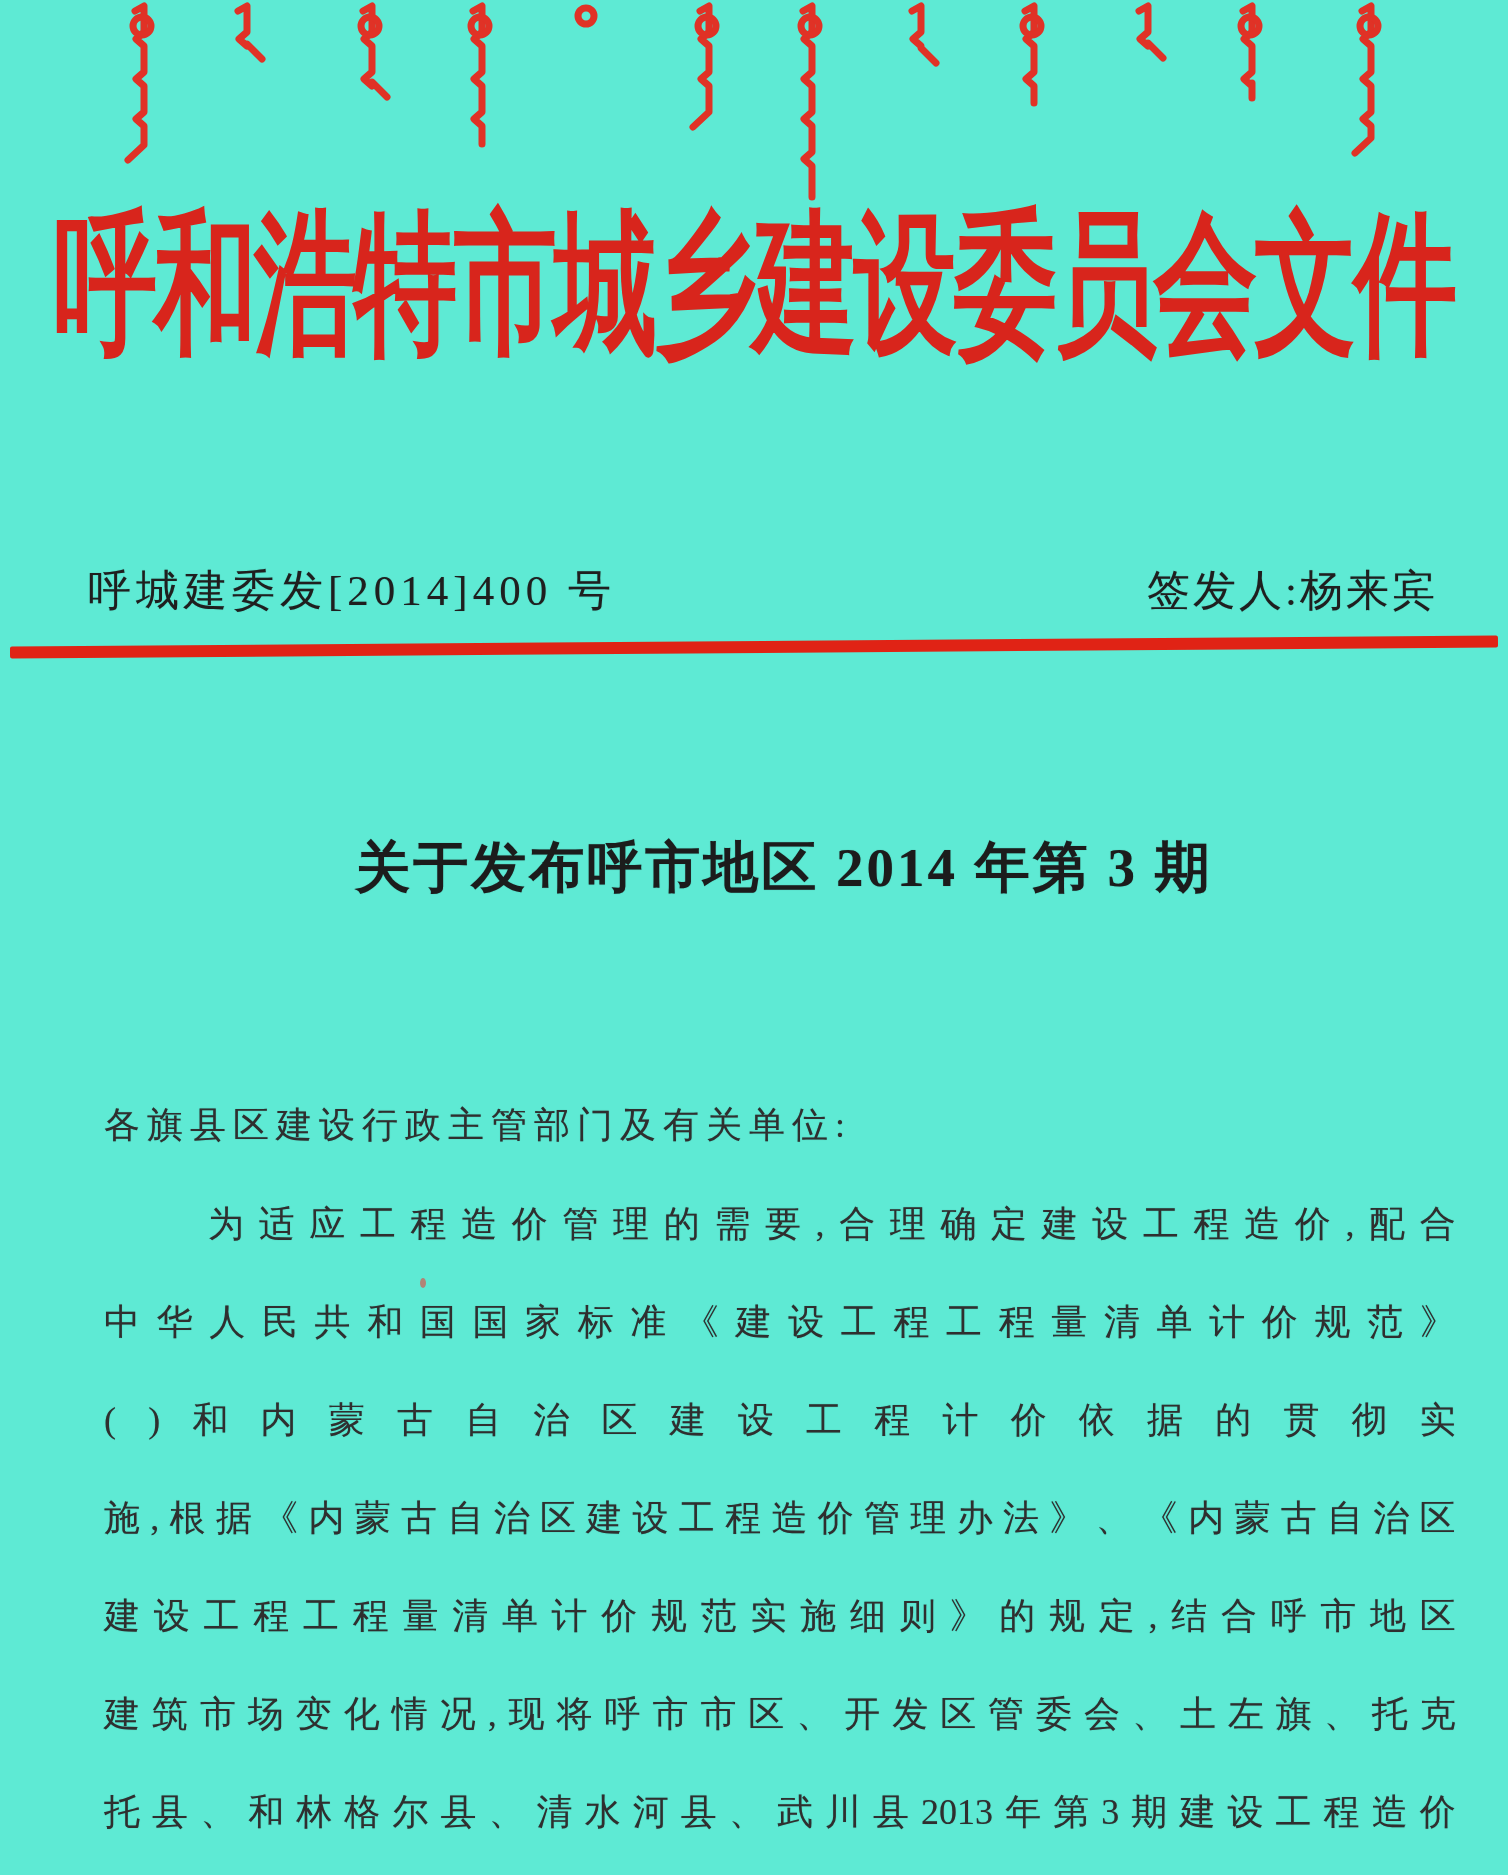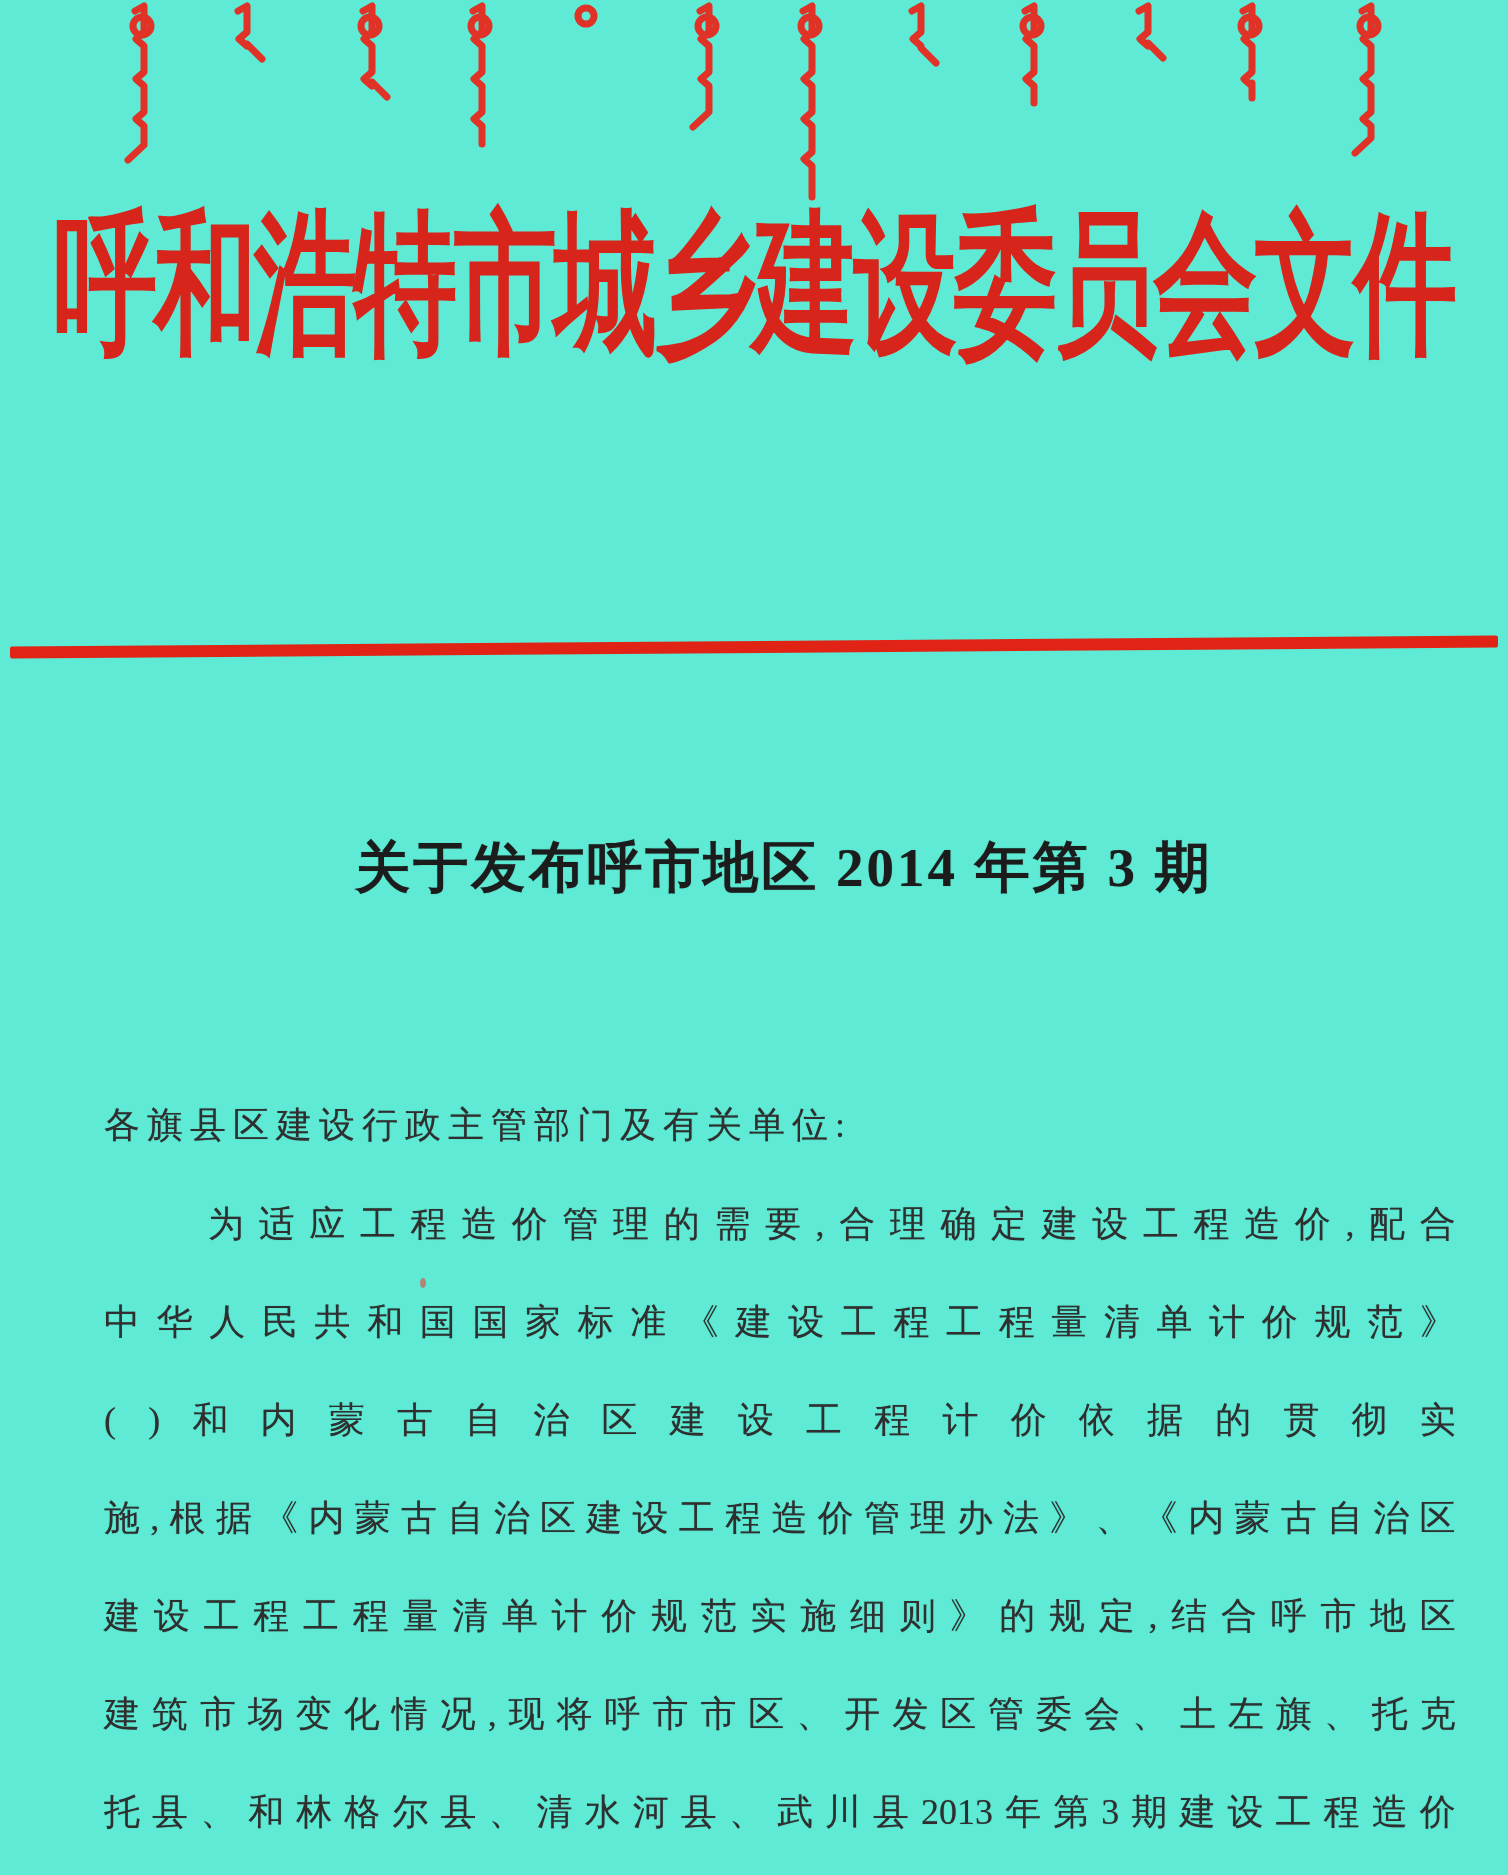--- a/index.html
+++ b/index.html
@@ -89,20 +89,24 @@
       <path d="M 1243 11 L 1252 6 L 1252 32 l -8 7 l 8 7 L 1252 72 l -8 7 l 8 7 L 1252 83 l 0 15" class="bstroke"></path>
       <circle cx="1250" cy="26" r="9" class="bstroke"></circle>
       <path d="M 1362 11 L 1371 6 L 1371 32 l -8 7 l 8 7 L 1371 72 l -8 7 l 8 7 L 1371 112 l -8 7 l 8 7 L 1371 138 l -16 15" class="bstroke"></path>
       <circle cx="1369" cy="26" r="9" class="bstroke"></circle>
     </svg>
 
   <div class="org-title">
     <span>呼和浩特市城乡建设委员会文件</span>
   </div>
 
+  <div class="meta-row">
+    <span class="doc-number">呼城建委发[2014]400 号</span>
+    <span class="signer">签发人:杨来宾</span>
+  </div>
 
   <div class="red-rule"></div>
 
   <div class="subject">
     <div>关于发布呼市地区 2014 年第 3 期</div>
   </div>
 
   <div class="doc-body">
     <div class="salutation">各旗县区建设行政主管部门及有关单位:</div>
 

